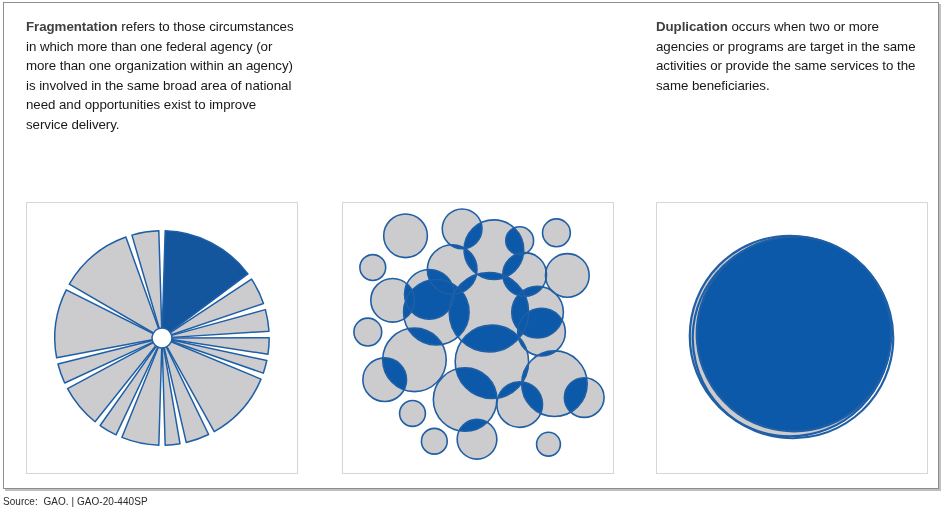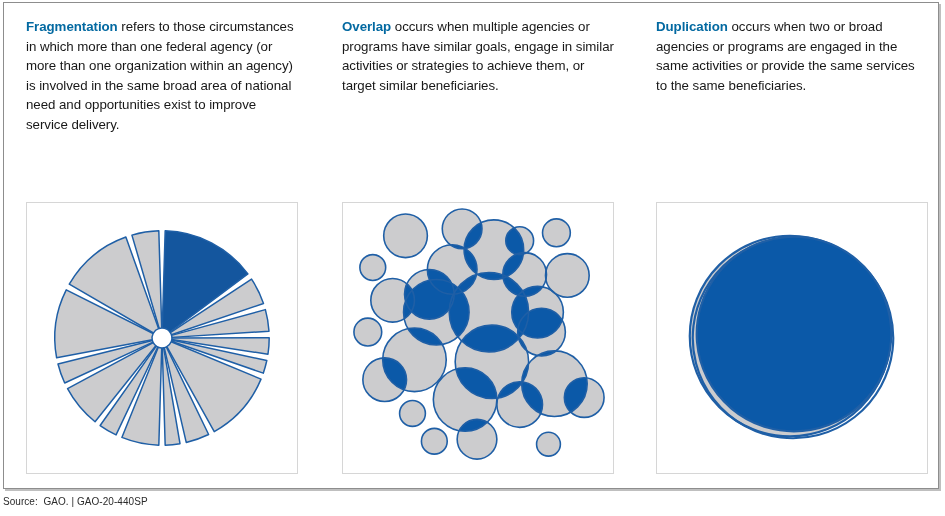--- a/index.html
+++ b/index.html
@@ -26,21 +26,21 @@
   .col-0{left:22px;width:272px;}
   .col-1{left:338px;width:272px;}
   .col-2{left:652px;width:272px;}
 
   .blurb{
     font-size:13.3px;
     line-height:19.6px;
     color:#181818;
     letter-spacing:-0.05px;
   }
-  .blurb b{font-weight:bold;color:#0369a1;text-align:right;}
+  .blurb b{font-weight:bold;color:#404040;text-align:right;}
 
   
   .panel{
     position:absolute;top:199px;
     width:272px;height:272px;
     background:#ffffff;
     border:1px solid #d6d6d6;
     box-sizing:border-box;
   }
   .panel-0{left:22px;}
@@ -61,26 +61,23 @@
 <body>
 
 <div id="root">
 
   <div class="figure-frame">
 
     <div class="col col-0">
       <div class="blurb"><b>Fragmentation</b><span> refers to those circumstances in which more than one federal agency (or more than one organization within an agency) is involved in the same broad area of national need and opportunities exist to improve service delivery.</span></div>
     </div>
 
-    <div class="col col-1">
-      <div class="blurb"><b>Overlap</b><span> occurs when multiple agencies or programs have similar goals, engage in similar activities or strategies to achieve them, or target similar beneficiaries.</span></div>
-    </div>
 
     <div class="col col-2">
-      <div class="blurb"><b>Duplication</b><span> occurs when two or broad agencies or programs are engaged in the same activities or provide the same services to the same beneficiaries.</span></div>
+      <div class="blurb"><b>Duplication</b><span> occurs when two or more agencies or programs are target in the same activities or provide the same services to the same beneficiaries.</span></div>
     </div>
 
     <div class="panel panel-0">
       <svg id="pie-svg" viewBox="0 0 272 272">
           <path d="M 139.203954361192 28.047535107106526 A 108 108 0 0 1 222.53244374435604 71.37696865954166 L 144.0122633096626 130.0163859869946 A 10 10 0 0 0 136.29666244085112 126.00440139880615 Z" fill="#14569e" stroke="#1f5fa6" stroke-width="1.5" stroke-linejoin="round"></path>
           <path d="M 226.21268939147717 76.62264174993246 A 108 108 0 0 1 238.26685940624006 101.27984062271129 L 145.46915364872592 132.78517042802883 A 10 10 0 0 0 144.35302679550713 130.5020964583271 Z" fill="#ccccce" stroke="#1f5fa6" stroke-width="1.5" stroke-linejoin="round"></path>
           <path d="M 240.1459788786354 107.40603064611645 A 108 108 0 0 1 243.78750914886444 129.22852516186754 L 145.98032492119114 135.3730115890618 A 10 10 0 0 0 145.64314619246625 133.3524102450108 Z" fill="#ccccce" stroke="#1f5fa6" stroke-width="1.5" stroke-linejoin="round"></path>
           <path d="M 243.99937620150422 135.6329304071975 A 108 108 0 0 1 242.7513300439715 152.37539415840308 L 145.88438241147884 137.51624019985215 A 10 10 0 0 0 145.99994224088002 135.96601207474052 Z" fill="#ccccce" stroke="#1f5fa6" stroke-width="1.5" stroke-linejoin="round"></path>
           <path d="M 241.59226409031533 158.6776049061867 A 108 108 0 0 1 238.02848480235176 171.41452087684198 L 145.44708192614368 139.2791223034113 A 10 10 0 0 0 145.77706148984402 138.09977823205432 Z" fill="#ccccce" stroke="#1f5fa6" stroke-width="1.5" stroke-linejoin="round"></path>
           <path d="M 235.7485903072864 177.40312466117894 A 108 108 0 0 1 188.64553712180884 230.29977423703752 L 140.87458677053786 144.73146057750347 A 10 10 0 0 0 145.235980584008 139.83362265381285 Z" fill="#ccccce" stroke="#1f5fa6" stroke-width="1.5" stroke-linejoin="round"></path>

